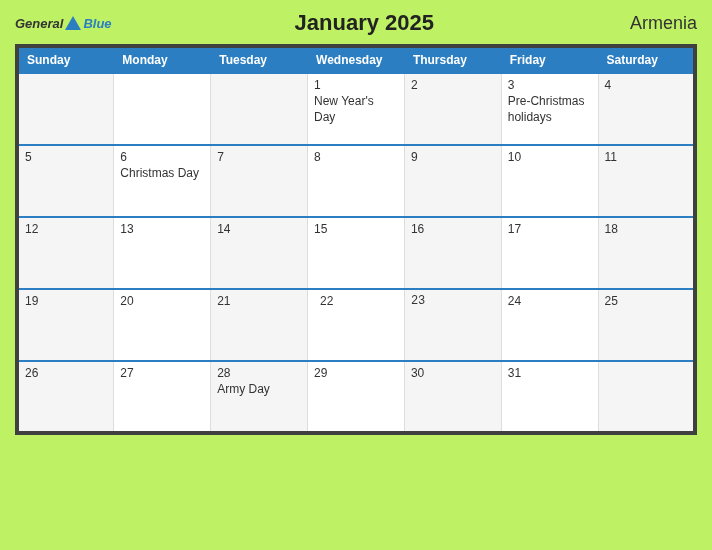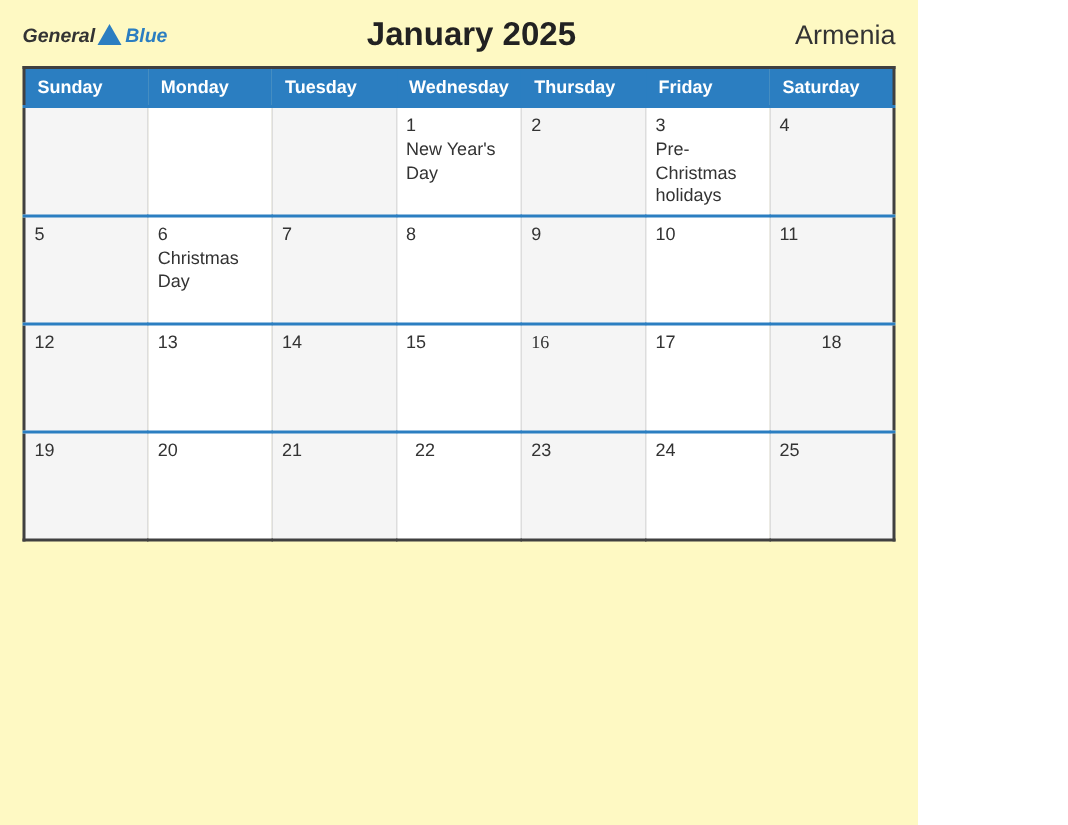--- a/index.html
+++ b/index.html
@@ -4,23 +4,23 @@
   <style>
     * { margin: 0; padding: 0; box-sizing: border-box; }
     body {
       width: 712px;
       height: 550px;
       background: #fff;
       font-family: Arial, sans-serif;
       overflow: hidden;
     }
     .page {
-      width: 612px;
+      width: 712px;
       height: 550px;
-      background: #fef9c3;
+      background: #bef264;
       padding: 10px 15px 10px 15px;
     }
     .header {
       display: flex;
       align-items: center;
       justify-content: space-between;
       margin-bottom: 8px;
     }
     .logo {
       display: flex;
@@ -58,21 +58,21 @@
     }
     .country {
       font-size: 18px;
       color: #333;
       min-width: 80px;
       text-align: right;
     }
     .calendar {
       width: 100%;
       border-collapse: collapse;
-      border: 2px solid #404040;
+      border: 4px solid #404040;
     }
     .calendar thead tr th {
       background: #2b7ec1;
       color: #fff;
       font-size: 12px;
       font-weight: bold;
       padding: 5px 8px;
       text-align: left;
       border: 1px solid #2b7ec1;
     }
@@ -184,48 +184,70 @@
           </td>
           <td style="background: rgb(255, 255, 255);">
             <span class="day-num">13</span>
           </td>
           <td style="background: rgb(245, 245, 245);">
             <span class="day-num">14</span>
           </td>
           <td style="background: rgb(255, 255, 255);">
             <span class="day-num">15</span>
           </td>
-          <td style="background: rgb(245, 245, 245); font-family: Liberation Serif, serif;">
+          <td style="background: rgb(245, 245, 245);">
             <span class="day-num">16</span>
           </td>
           <td style="background: rgb(255, 255, 255); margin-left: 32px;">
             <span class="day-num">17</span>
           </td>
-          <td style="background: rgb(245, 245, 245); text-align: center;">
+          <td style="background: rgb(245, 245, 245);">
             <span class="day-num">18</span>
           </td>
         </tr>
         <tr>
           <td style="background: rgb(245, 245, 245);">
             <span class="day-num">19</span>
           </td>
           <td style="background: rgb(255, 255, 255);">
             <span class="day-num">20</span>
           </td>
           <td style="background: rgb(245, 245, 245);">
             <span class="day-num">21</span>
           </td>
           <td style="background: rgb(255, 255, 255); padding-left: 12px;">
             <span class="day-num">22</span>
           </td>
-          <td style="background: rgb(245, 245, 245);">
+          <td style="background: rgb(245, 245, 245); font-family: Liberation Mono, monospace;">
             <span class="day-num">23</span>
           </td>
           <td style="background: rgb(255, 255, 255);">
             <span class="day-num">24</span>
           </td>
           <td style="background: rgb(245, 245, 245);">
             <span class="day-num">25</span>
           </td>
+        </tr>
+        <tr>
+          <td style="background: rgb(245, 245, 245);">
+            <span class="day-num">26</span>
+          </td>
+          <td style="background: rgb(255, 255, 255);">
+            <span class="day-num">27</span>
+          </td>
+          <td style="background: rgb(245, 245, 245);">
+            <span class="day-num">28</span>
+            <span class="event">Army Day</span>
+          </td>
+          <td style="background: rgb(255, 255, 255);">
+            <span class="day-num">29</span>
+          </td>
+          <td style="background: rgb(245, 245, 245);">
+            <span class="day-num">30</span>
+          </td>
+          <td style="background: rgb(255, 255, 255);">
+            <span class="day-num">31</span>
+          </td>
+          <td style="background: rgb(245, 245, 245);"></td>
         </tr>
       </tbody>
   </table>
 </div>
 
 </body></html>

